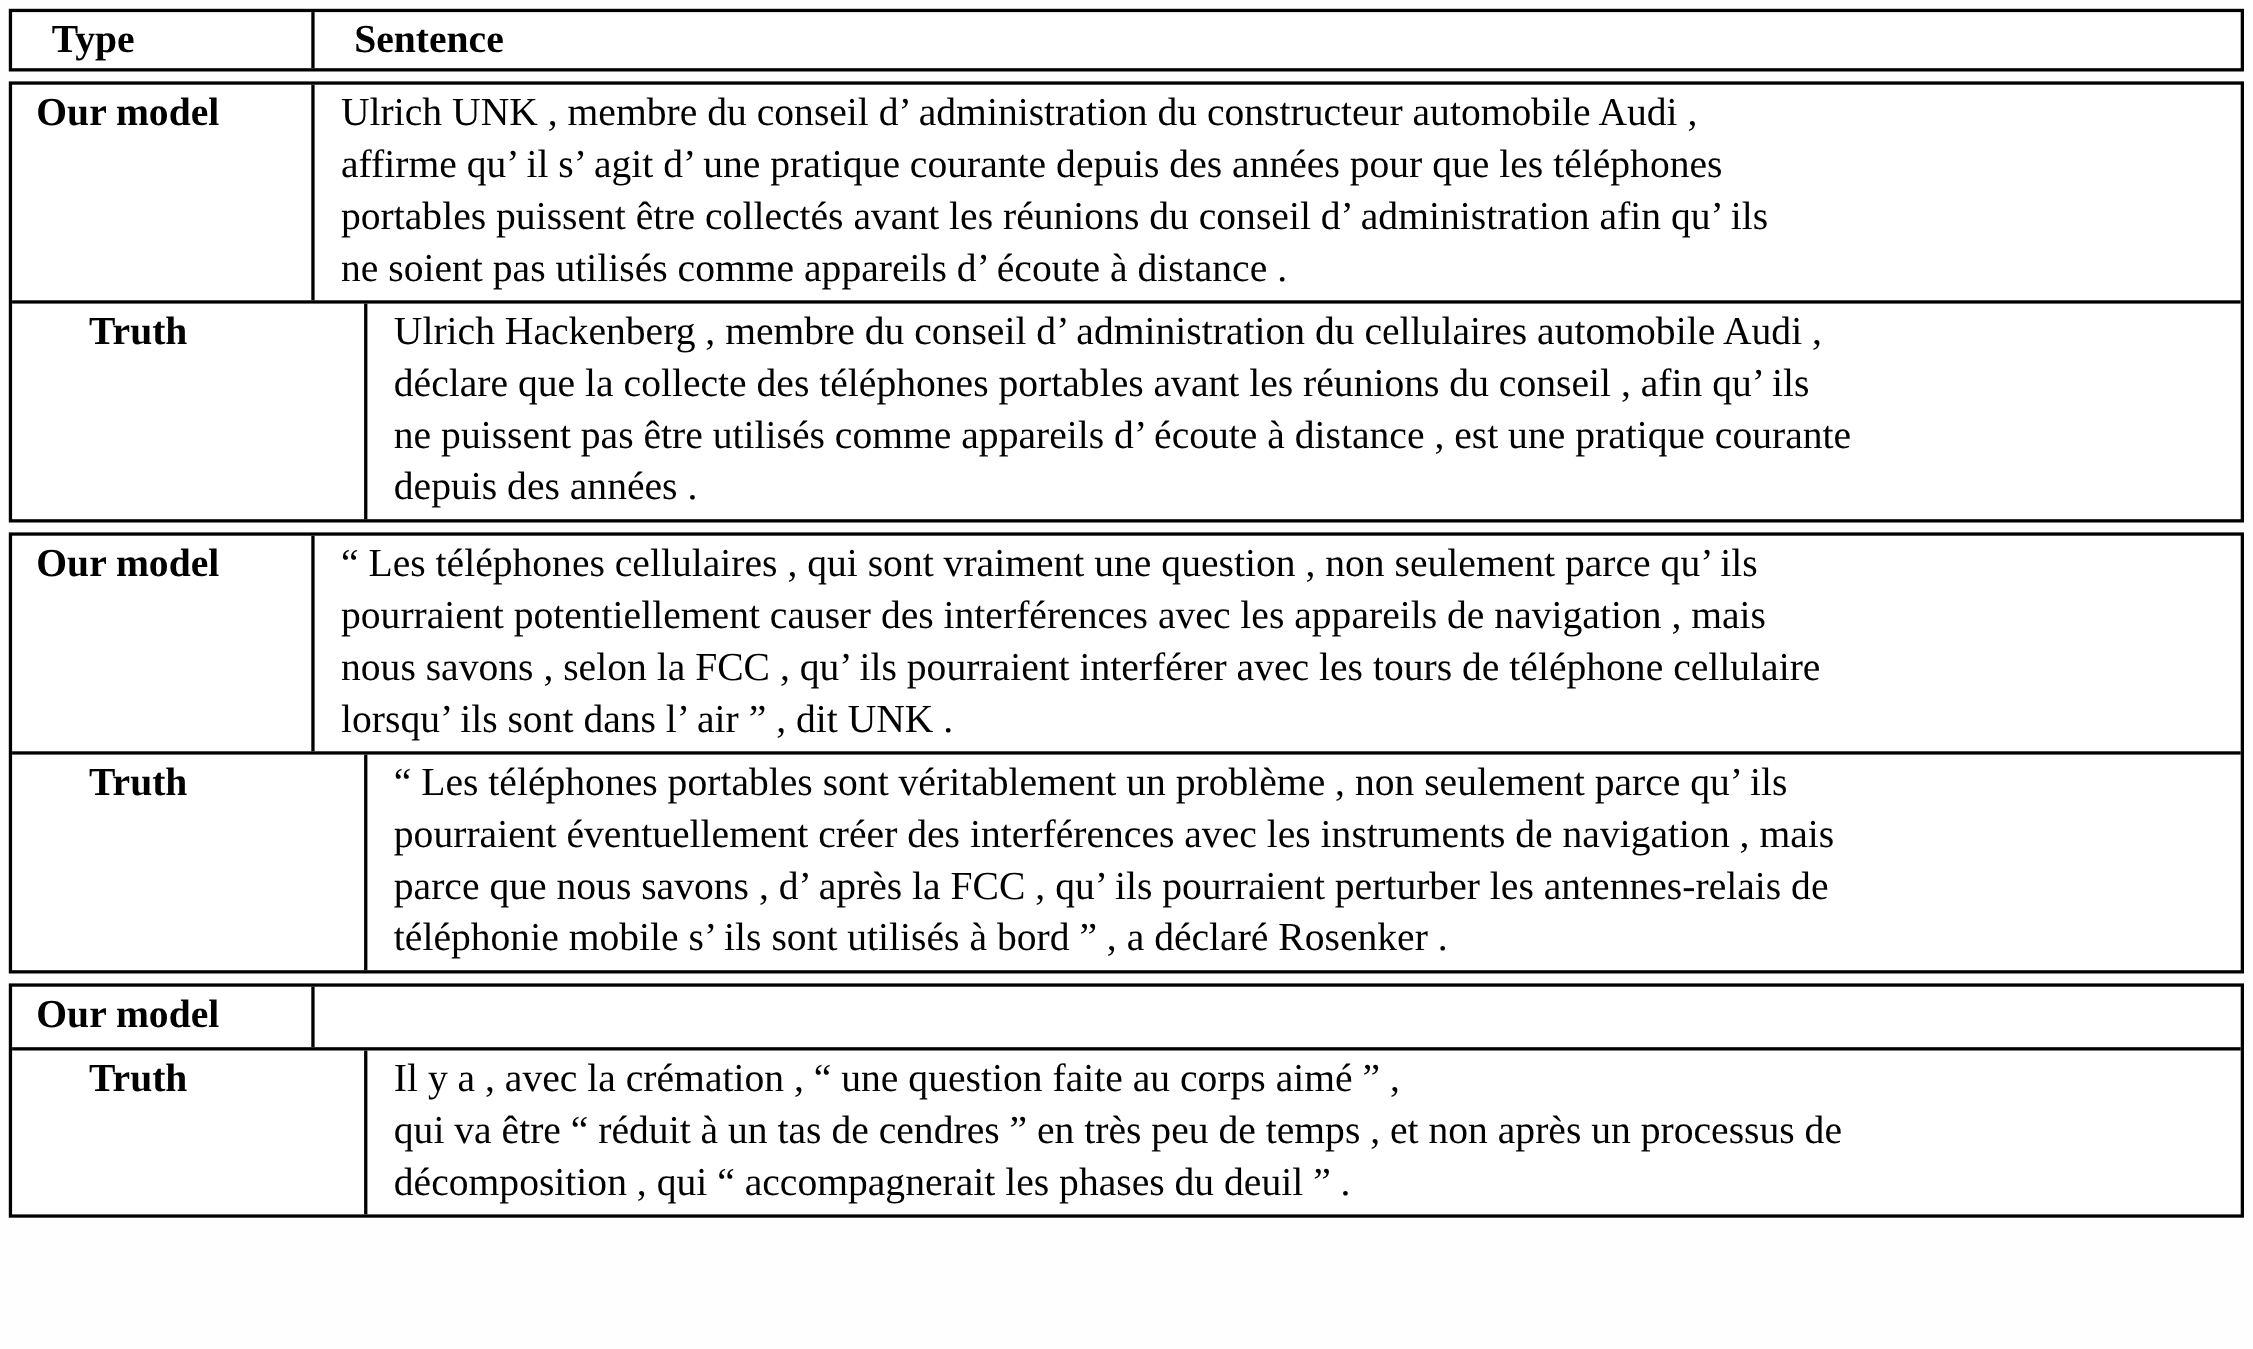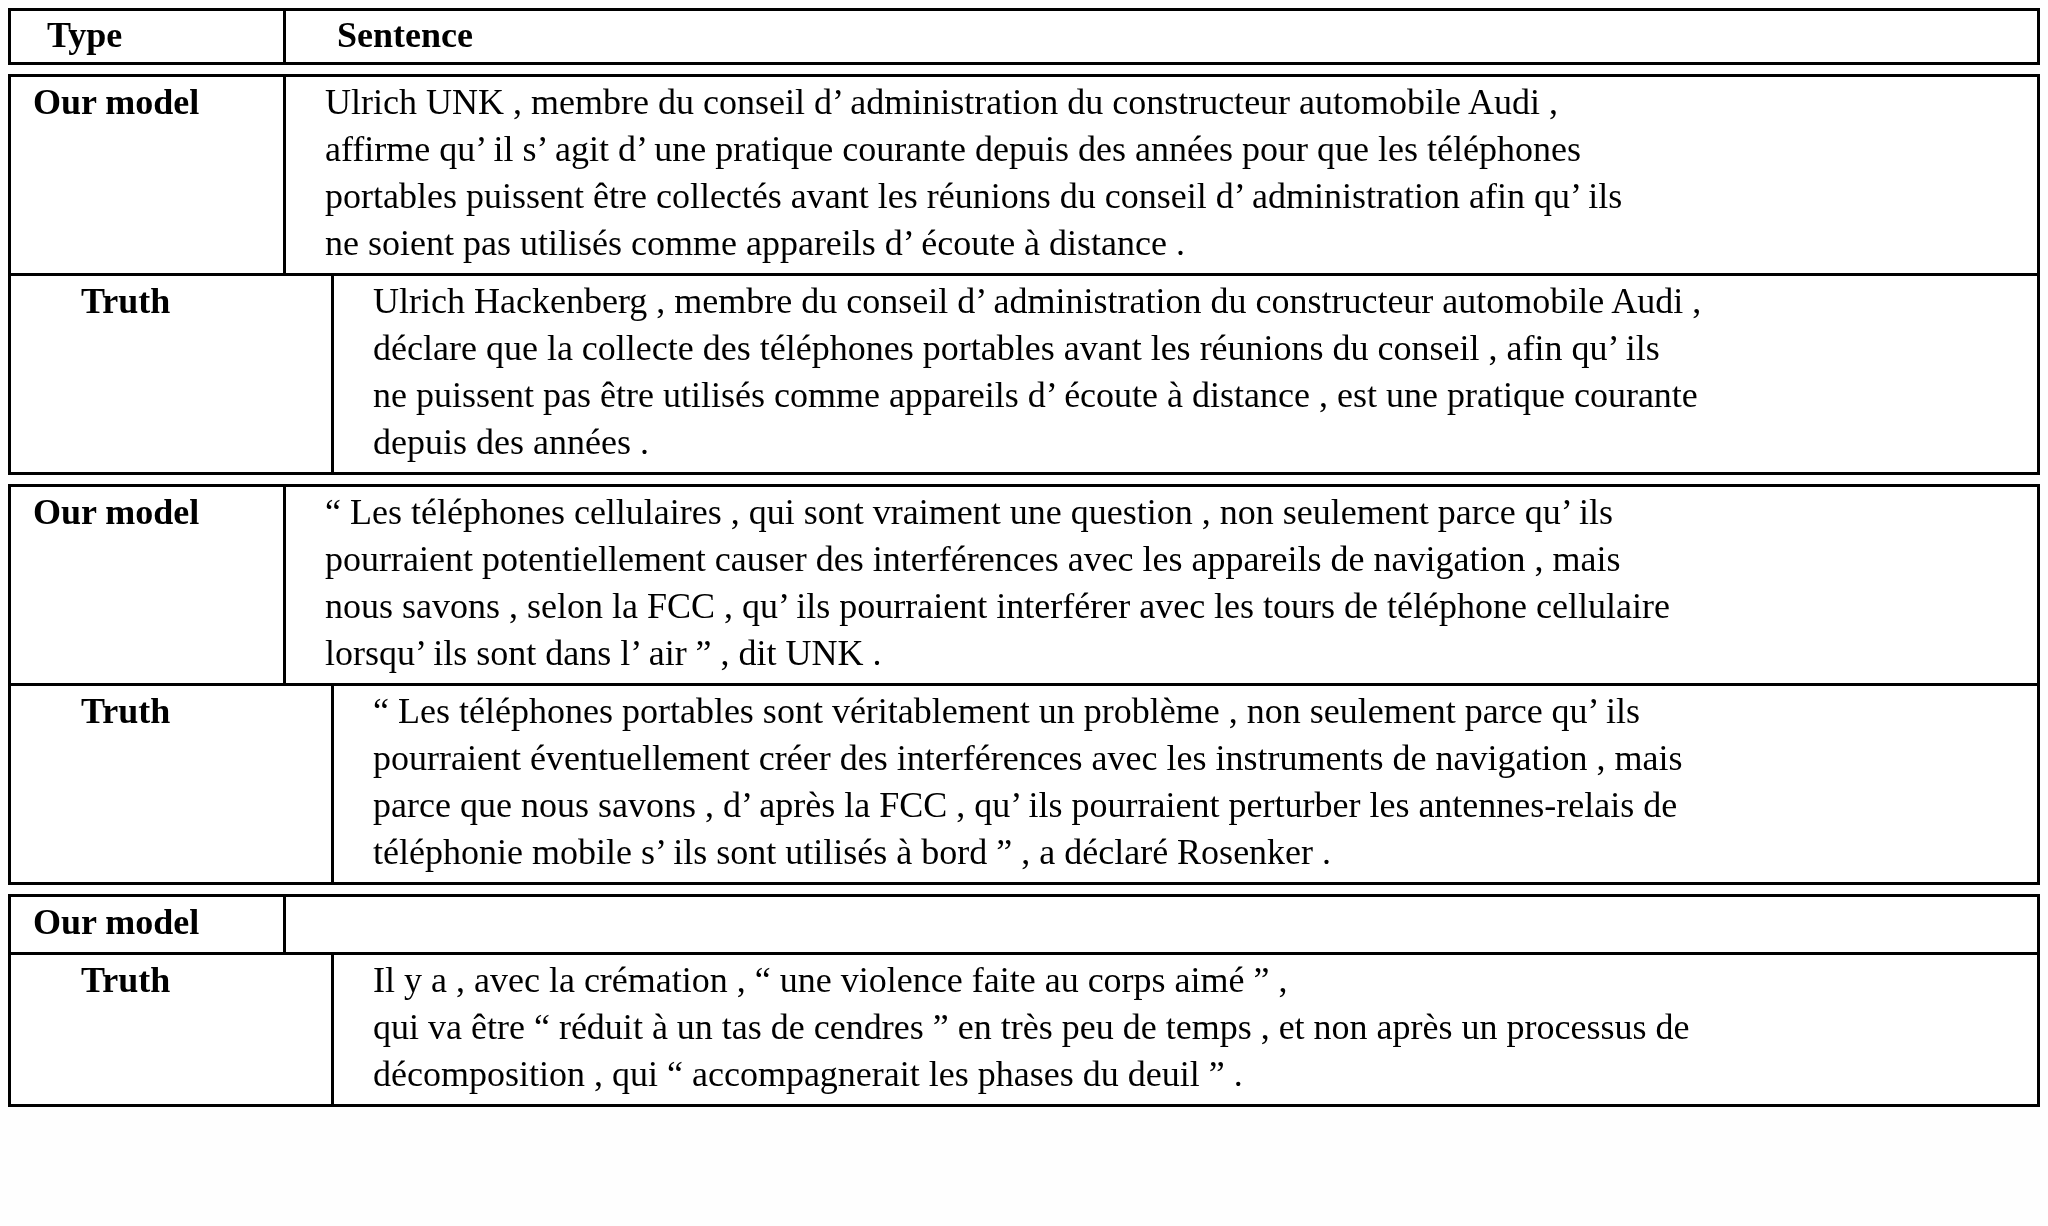--- a/index.html
+++ b/index.html
@@ -48,21 +48,20 @@
     flex: 0 0 275px;
     width: 275px;
     border-right: 3px solid #000000;
     padding: 2px 10px 6px 22px;
     font-weight: bold;
   }
   .sentence-cell {
     flex: 1 1 auto;
     padding: 2px 16px 6px 24px;
     white-space: pre-line;
-    margin-left: 15px;
   }
   .header-box .type-cell,
   .header-box .sentence-cell {
     padding-top: 1px;
     padding-bottom: 3px;
     padding-left: 36px;
   }
   .header-box .sentence-cell {
     font-weight: bold;
     white-space: normal;
@@ -84,21 +83,21 @@
     <div class="box">
       <div class="row">
         <div class="cell type-cell">Our model</div>
         <div class="cell sentence-cell">Ulrich UNK , membre du conseil d’ administration du constructeur automobile Audi ,
 affirme qu’ il s’ agit d’ une pratique courante depuis des années pour que les téléphones
 portables puissent être collectés avant les réunions du conseil d’ administration afin qu’ ils
 ne soient pas utilisés comme appareils d’ écoute à distance .</div>
       </div>
       <div class="row">
         <div class="cell type-cell">Truth</div>
-        <div class="cell sentence-cell">Ulrich Hackenberg , membre du conseil d’ administration du constructeur automobile Audi ,
+        <div class="cell sentence-cell">Ulrich Hackenberg , membre du conseil d’ administration du cellulaires automobile Audi ,
 déclare que la collecte des téléphones portables avant les réunions du conseil , afin qu’ ils
 ne puissent pas être utilisés comme appareils d’ écoute à distance , est une pratique courante
 depuis des années .</div>
       </div>
     </div>
 
     <div class="box">
       <div class="row">
         <div class="cell type-cell">Our model</div>
         <div class="cell sentence-cell">“ Les téléphones cellulaires , qui sont vraiment une question , non seulement parce qu’ ils
@@ -114,20 +113,20 @@
 téléphonie mobile s’ ils sont utilisés à bord ” , a déclaré Rosenker .</div>
       </div>
     </div>
 
     <div class="box">
       <div class="row">
         <div class="cell type-cell">Our model</div>
       </div>
       <div class="row">
         <div class="cell type-cell">Truth</div>
-        <div class="cell sentence-cell">Il y a , avec la crémation , “ une violence faite au corps aimé ” ,
+        <div class="cell sentence-cell">Il y a , avec la crémation , “ une question faite au corps aimé ” ,
 qui va être “ réduit à un tas de cendres ” en très peu de temps , et non après un processus de
 décomposition , qui “ accompagnerait les phases du deuil ” .</div>
       </div>
     </div>
 
   </div>
 </div>
 
 </body></html>

